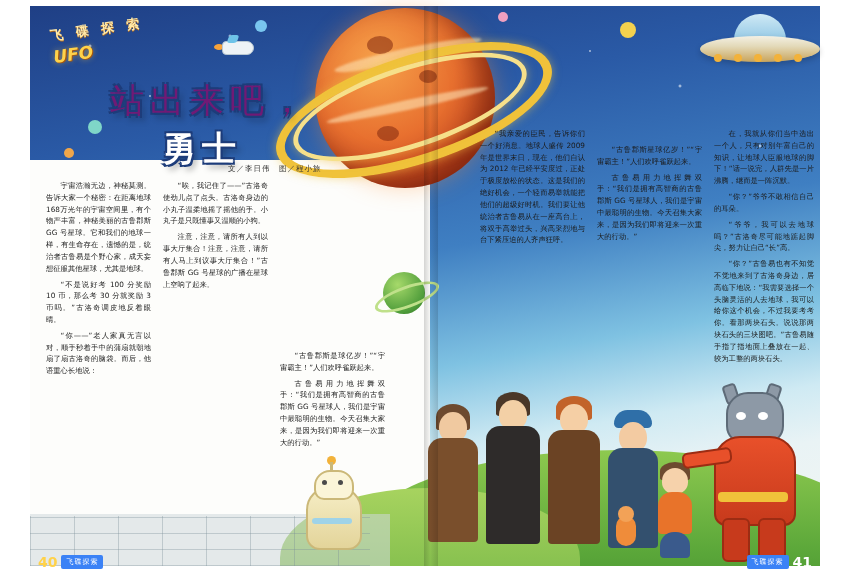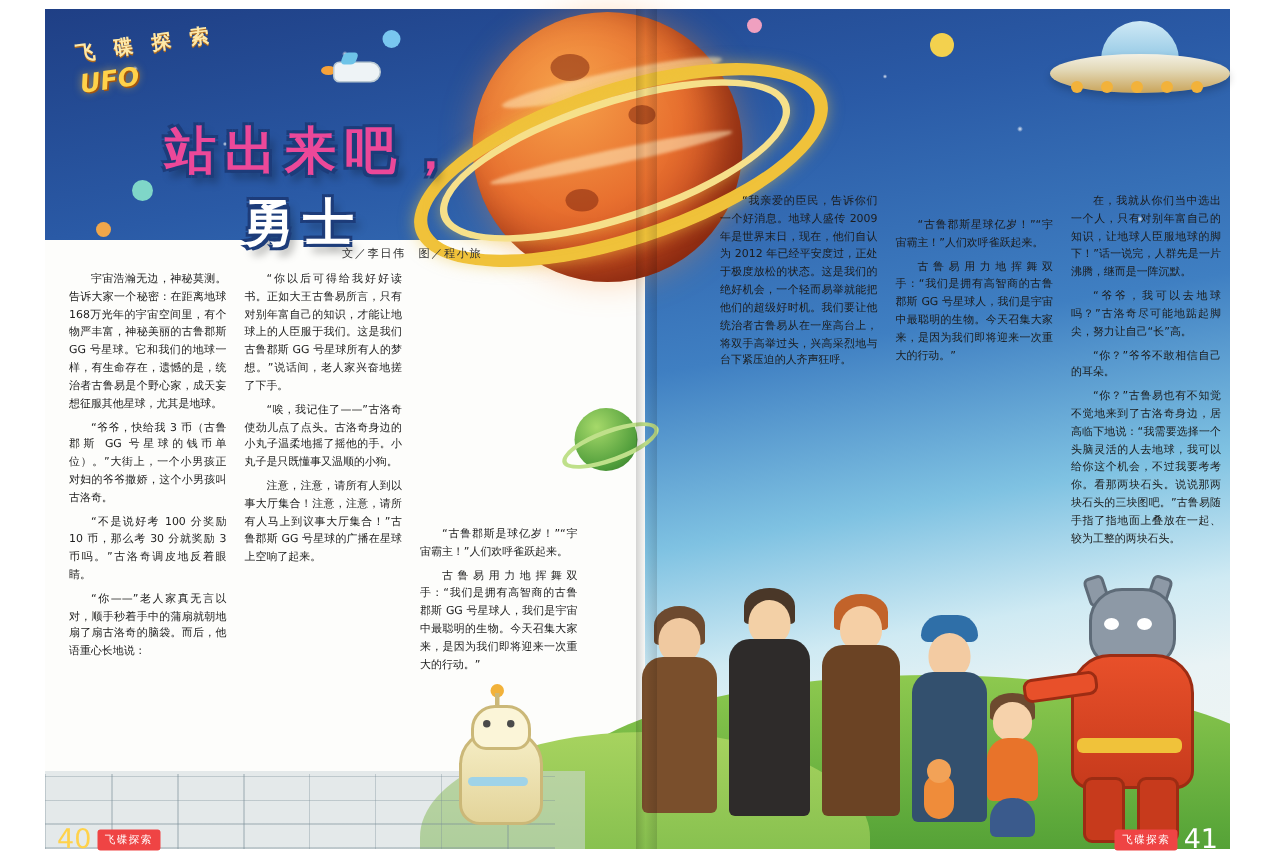--- a/index.html
+++ b/index.html
@@ -75,21 +75,21 @@
   .rocket .flame{position:absolute;left:-8px;top:6px;width:10px;height:6px;background:#f6a23a;border-radius:50%;}
 
   
   .logo{position:absolute;left:52px;top:18px;width:130px;height:48px;transform:rotate(-8deg);}
   .logo .cn{font-size:13px;color:#ffe9a8;letter-spacing:4px;text-shadow:0 1px 0 #b06a1c;font-weight:bold;}
   .logo .en{margin-top:2px;font-size:17px;color:#ffd24a;font-style:italic;font-weight:bold;
             text-shadow:1px 1px 0 #a4550f, 0 0 6px rgba(255,200,60,.6);}
 
   
   .headline{position:absolute;left:110px;top:78px;width:240px;height:86px;}
-  .headline .l1{font-size:34px;font-weight:bold;color:#ec4899;letter-spacing:6px;
+  .headline .l1{font-size:34px;font-weight:normal;color:#701a75;letter-spacing:6px;
      text-shadow:2px 2px 0 #1d3c7a, -2px -2px 0 #1d3c7a, 2px -2px 0 #1d3c7a, -2px 2px 0 #1d3c7a, 4px 5px 6px rgba(0,0,0,.35);}
   .headline .l2{margin-top:2px;margin-left:52px;font-size:34px;font-weight:bold;color:#ffffff;letter-spacing:6px;
      text-shadow:2px 2px 0 #1d3c7a, -2px -2px 0 #1d3c7a, 2px -2px 0 #1d3c7a, -2px 2px 0 #1d3c7a, 4px 5px 6px rgba(0,0,0,.35);}
   .byline{position:absolute;left:228px;top:164px;font-size:7.5px;color:#333;letter-spacing:1px;}
 
   
   .col{position:absolute;font-size:7.3px;line-height:1.62;color:#1b1b1b;text-align:justify;
        writing-mode:horizontal-tb;}
   .col p{margin:0 0 4px 0;text-indent:2em;}
   .c1{left:46px;top:180px;width:105px;height:378px;}
@@ -148,22 +148,22 @@
   .alien .aeye.l{left:36px}.alien .aeye.r{left:58px}
   .alien .abody{position:absolute;left:14px;top:44px;width:78px;height:86px;border-radius:26px 26px 12px 12px;
       background:linear-gradient(180deg,#e8502a,#c73a1c);border:2px solid #9c2c13;}
   .alien .abelt{position:absolute;left:18px;top:100px;width:70px;height:10px;background:#f0c23a;border-radius:4px;}
   .alien .aarm{position:absolute;left:-18px;top:58px;width:46px;height:12px;background:#e8502a;border:2px solid #9c2c13;border-radius:6px;transform:rotate(-8deg);}
   .alien .aleg{position:absolute;top:126px;width:24px;height:40px;background:#c73a1c;border:2px solid #9c2c13;border-radius:6px;}
   .alien .aleg.l{left:22px}.alien .aleg.r{left:58px}
 
   
   .folio{position:absolute;bottom:8px;display:flex;align-items:center;gap:4px;}
-  .folio .num{font-size:18px;font-weight:normal;color:#ffffff;}
-  .folio .tag{font-size:7px;color:#ffffff;background:#ef4444;padding:2px 5px;border-radius:2px;letter-spacing:1px;}
+  .folio .num{font-size:14px;font-weight:bold;color:#ffffff;}
+  .folio .tag{font-size:7px;color:#ffffff;background:#3b82f6;padding:2px 5px;border-radius:2px;letter-spacing:1px;}
   .folio-left{left:38px;}
   .folio-right{right:38px;}
   .folio-left .num{color:#ffd24a}
   .folio-right .num{color:#ffffff}
 
   
   .gutter{position:absolute;left:424px;top:6px;width:14px;height:560px;
      background:linear-gradient(90deg,rgba(0,0,0,.16),rgba(0,0,0,.02) 45%,rgba(0,0,0,.14));}
 </style>
 </head>
@@ -217,49 +217,47 @@
   </div>
 
   <div class="headline">
     <div class="l1">站出来吧，</div>
     <div class="l2">勇士</div>
   </div>
   <div class="byline">文／李日伟　图／程小旅</div>
 
   <div class="col c1">
     <p>宇宙浩瀚无边，神秘莫测。告诉大家一个秘密：在距离地球168万光年的宇宙空间里，有个物严丰富，神秘美丽的古鲁郡斯 GG 号星球。它和我们的地球一样，有生命存在，遗憾的是，统治者古鲁易是个野心家，成天妄想征服其他星球，尤其是地球。</p>
-    <p>“爷爷，快给我 3 币（古鲁郡斯 GG 号星球的钱币单位）。”大街上，一个小男孩正对妇的爷爷撒娇，这个小男孩叫古洛奇。</p>
     <p>“不是说好考 100 分奖励 10 币，那么考 30 分就奖励 3 币吗。”古洛奇调皮地反着眼睛。</p>
     <p>“你——”老人家真无言以对，顺手秒着手中的蒲扇就朝地扇了扇古洛奇的脑袋。而后，他语重心长地说：</p>
   </div>
 
   <div class="col c2">
-    <p>“你以后可得给我好好读书。正如大王古鲁易所言，只有对别年富自己的知识，才能让地球上的人臣服于我们。这是我们古鲁郡斯 GG 号星球所有人的梦想。”说话间，老人家兴奋地搓了下手。</p>
     <p>“唉，我记住了——”古洛奇使劲儿点了点头。古洛奇身边的小丸子温柔地摇了摇他的手。小丸子是只既懂事又温顺的小狗。</p>
     <p>注意，注意，请所有人到以事大厅集合！注意，注意，请所有人马上到议事大厅集合！”古鲁郡斯 GG 号星球的广播在星球上空响了起来。</p>
   </div>
 
   <div class="col c3">
     <p>“古鲁郡斯是球亿岁！”“宇宙霸主！”人们欢呼雀跃起来。</p>
     <p>古鲁易用力地挥舞双手：“我们是拥有高智商的古鲁郡斯 GG 号星球人，我们是宇宙中最聪明的生物。今天召集大家来，是因为我们即将迎来一次重大的行动。”</p>
   </div>
 
   <div class="col c4">
     <p>“我亲爱的臣民，告诉你们一个好消息。地球人盛传 2009 年是世界末日，现在，他们自认为 2012 年已经平安度过，正处于极度放松的状态。这是我们的绝好机会，一个轻而易举就能把他们的超级好时机。我们要让他统治者古鲁易从在一座高台上，将双手高举过头，兴高采烈地与台下紧压迫的人齐声狂呼。</p>
   </div>
 
   <div class="col c5">
     <p>“古鲁郡斯星球亿岁！”“宇宙霸主！”人们欢呼雀跃起来。</p>
     <p>古鲁易用力地挥舞双手：“我们是拥有高智商的古鲁郡斯 GG 号星球人，我们是宇宙中最聪明的生物。今天召集大家来，是因为我们即将迎来一次重大的行动。”</p>
   </div>
 
   <div class="col c6">
     <p>在，我就从你们当中选出一个人，只有对别年富自己的知识，让地球人臣服地球的脚下！”话一说完，人群先是一片沸腾，继而是一阵沉默。</p>
+    <p>“你？”爷爷不敢相信自己的耳朵。</p>
     <p>“爷爷，我可以去地球吗？”古洛奇尽可能地踮起脚尖，努力让自己“长”高。</p>
-    <p>“你？”爷爷不敢相信自己的耳朵。</p>
     <p>“你？”古鲁易也有不知觉不觉地来到了古洛奇身边，居高临下地说：“我需要选择一个头脑灵活的人去地球，我可以给你这个机会，不过我要考考你。看那两块石头。说说那两块石头的三块图吧。”古鲁易随手指了指地面上叠放在一起、较为工整的两块石头。</p>
   </div>
 
   <div class="ground">
     <div class="hill"></div>
     <div class="hill2"></div>
     <div class="left-floor"></div>
     <div class="grid"></div>
   </div>
 

